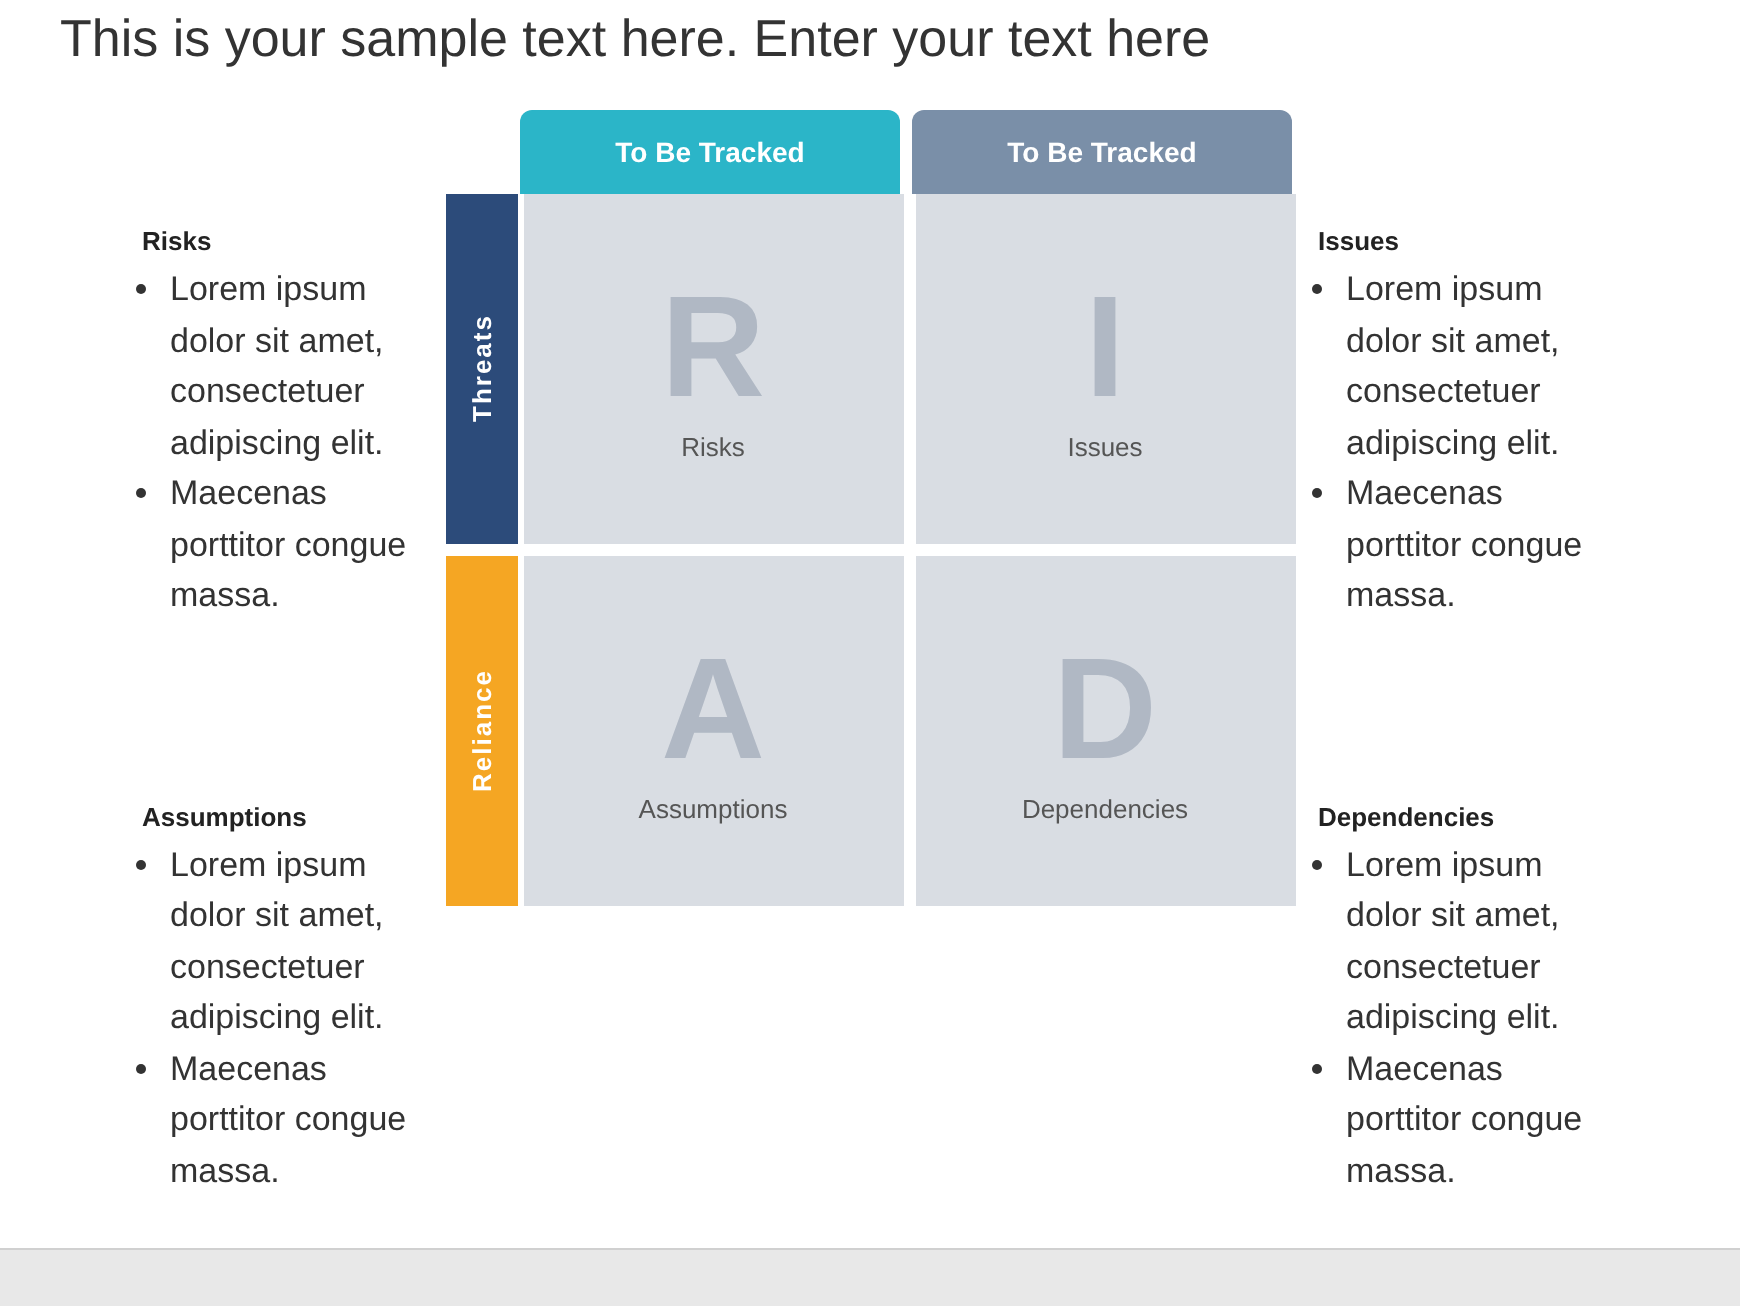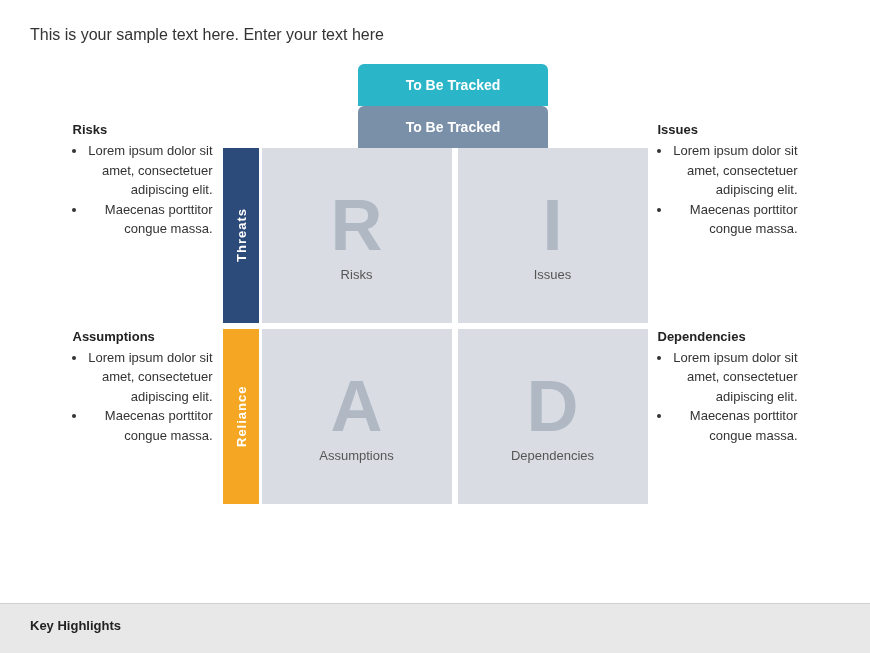--- a/index.html
+++ b/index.html
@@ -6,22 +6,22 @@
     body {
       width: 870px;
       height: 653px;
       background: #ffffff;
       font-family: Arial, sans-serif;
       overflow: hidden;
       position: relative;
     }
 
     .page-title {
-      padding: 26px 30px 10px 30px;
-      font-size: 16px;
+      padding: 4px 30px 10px 30px;
+      font-size: 26px;
       color: #333;
       font-weight: normal;
     }
 
     .main-content {
       display: flex;
       flex-direction: row;
       align-items: flex-start;
       justify-content: center;
       padding: 10px 20px;
@@ -44,37 +44,36 @@
     .annotation-block h4 {
       font-size: 13px;
       font-weight: bold;
       color: #222;
       margin-bottom: 4px;
     }
 
     .annotation-block ul {
       list-style: disc;
       padding-left: 14px;
-      font-size: 13px;
+      font-size: 17px;
       color: #333;
       line-height: 1.5;
-      text-align: right;
     }
 
     
     .matrix-wrapper {
       display: flex;
       flex-direction: column;
       align-items: center;
     }
 
     
     .col-headers {
       display: flex;
-      flex-direction: column;
+      flex-direction: row;
       margin-left: 36px; 
     }
 
     .col-header {
       width: 190px;
       height: 42px;
       display: flex;
       align-items: center;
       justify-content: center;
       font-size: 14px;
@@ -275,14 +274,13 @@
       <ul>
         <li>Lorem ipsum dolor sit amet, consectetuer adipiscing elit.</li>
         <li>Maecenas porttitor congue massa.</li>
       </ul>
     </div>
   </div>
 
 </div>
 
 <div class="footer">
-  <div class="footer-title">Key Highlights</div>
 </div>
 
 </body></html>

